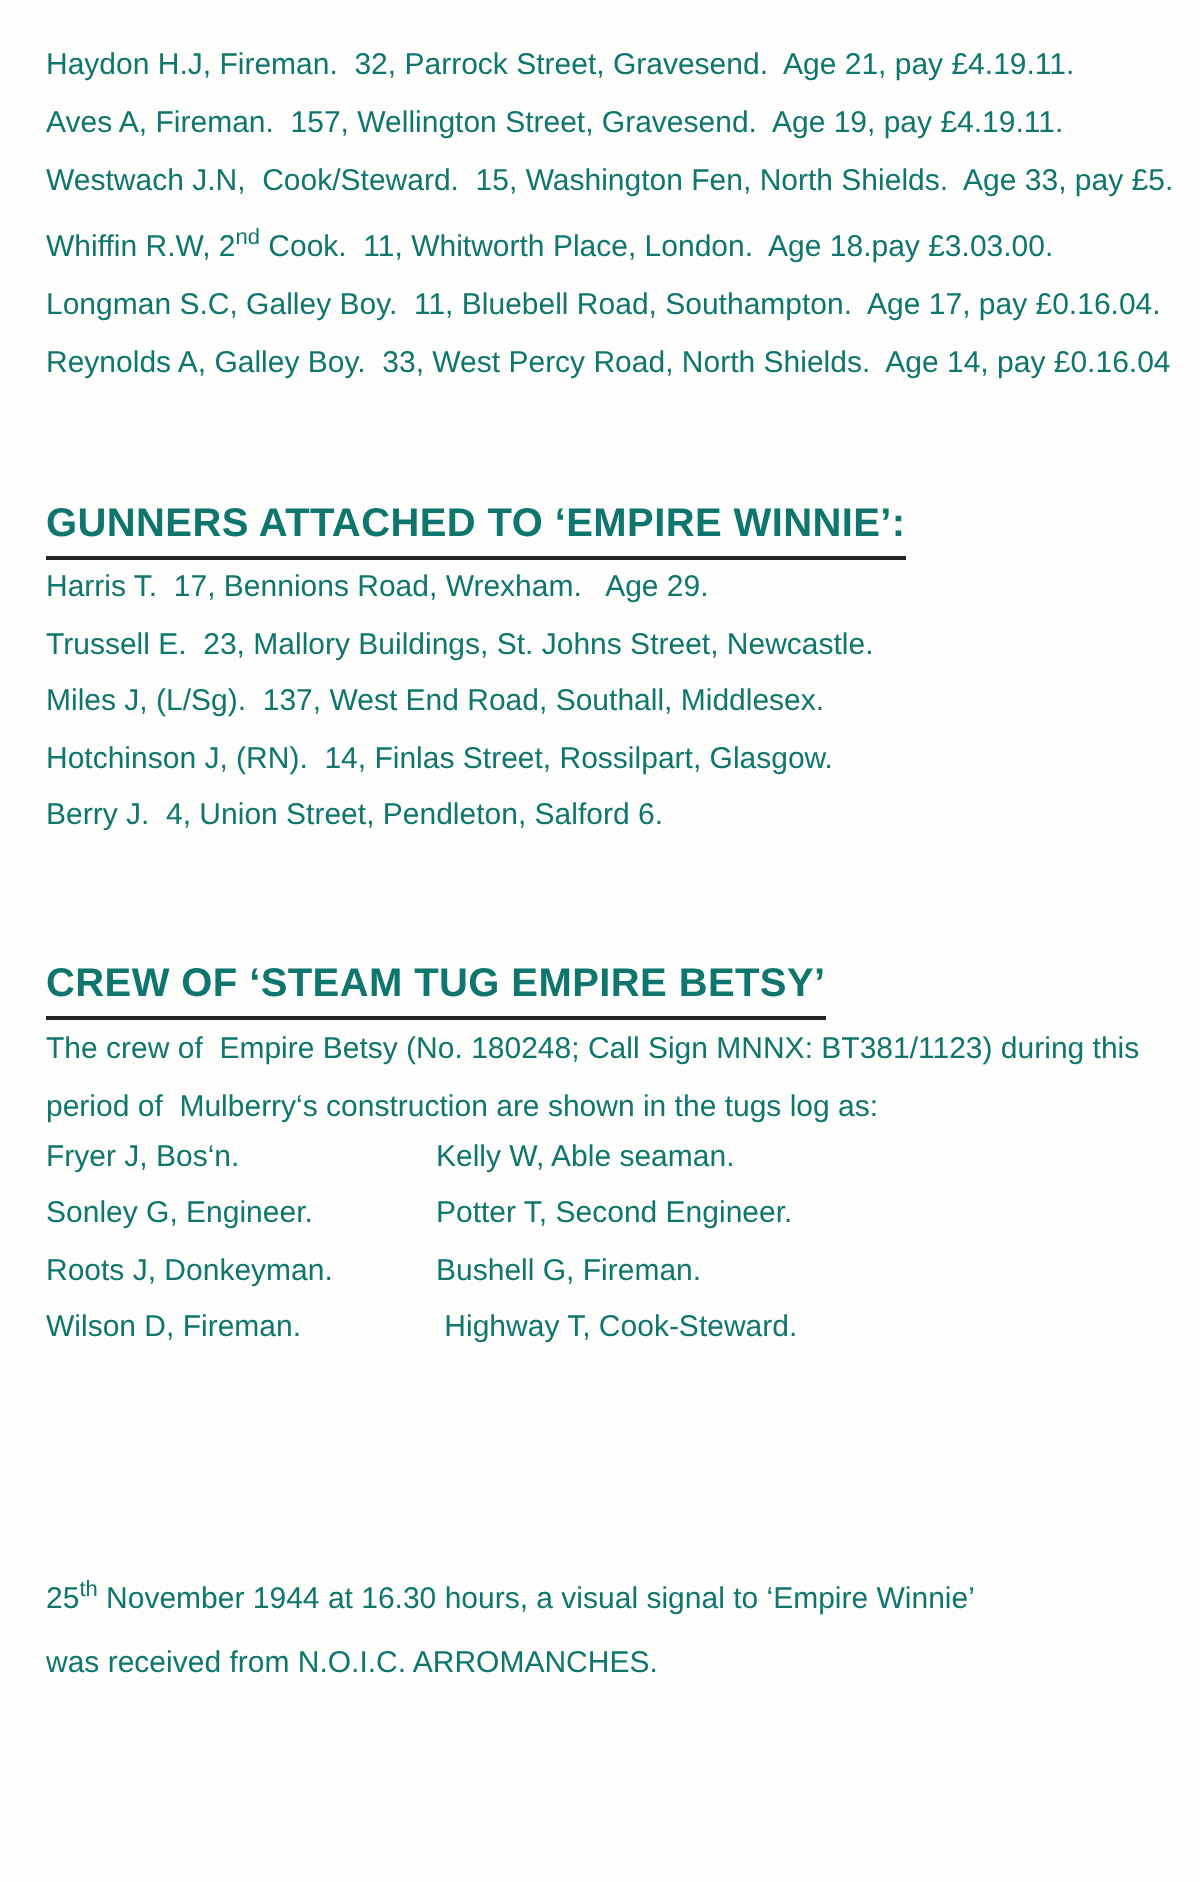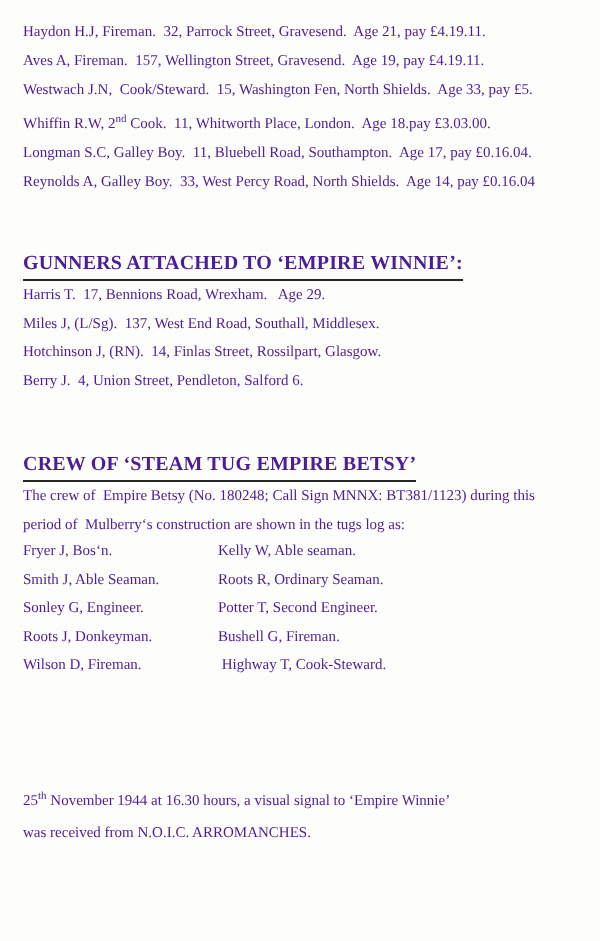--- a/index.html
+++ b/index.html
@@ -6,23 +6,23 @@
   html, body { margin: 0; padding: 0; }
   body { width: 600px; background: #ffffff; }
 
   .page {
     position: relative;
     width: 600px;
     height: 941px;
     box-sizing: border-box;
     background: #fdfdfb;
     padding: 18px 18px 0 23px;
-    font-family: Liberation Serif, serif;
+    font-family: Liberation Sans, sans-serif;
     font-size: 15px;
-    color: #4c1d95;
+    color: #0f766e;
     overflow: hidden;
     text-rendering: geometricPrecision;
   }
 
   .doc-line {
     white-space: pre;
     line-height: 29px;
   }
 
   .gunner-list .doc-line,
@@ -71,35 +71,35 @@
     <div class="doc-line">Westwach J.N,  Cook/Steward.  15, Washington Fen, North Shields.  Age 33, pay £5.</div>
     <div class="doc-line"><span>Whiffin R.W, 2</span><sup class="ordinal">nd</sup><span> Cook.  11, Whitworth Place, London.  Age 18.pay £3.03.00.</span></div>
     <div class="doc-line">Longman S.C, Galley Boy.  11, Bluebell Road, Southampton.  Age 17, pay £0.16.04.</div>
     <div class="doc-line">Reynolds A, Galley Boy.  33, West Percy Road, North Shields.  Age 14, pay £0.16.04</div>
   </div>
 
   <h2 class="heading gunners-heading"><span class="heading-underline">GUNNERS ATTACHED TO ‘EMPIRE WINNIE’:</span></h2>
 
   <div class="gunner-list">
     <div class="doc-line">Harris T.  17, Bennions Road, Wrexham.   Age 29.</div>
+    <div class="doc-line">Trussell E.  23, Mallory Buildings, St. Johns Street, Newcastle.</div>
     <div class="doc-line">Miles J, (L/Sg).  137, West End Road, Southall, Middlesex.</div>
     <div class="doc-line">Hotchinson J, (RN).  14, Finlas Street, Rossilpart, Glasgow.</div>
     <div class="doc-line">Berry J.  4, Union Street, Pendleton, Salford 6.</div>
   </div>
 
   <h2 class="heading betsy-heading"><span class="heading-underline">CREW OF ‘STEAM TUG EMPIRE BETSY’</span></h2>
 
   <div class="betsy-intro">
     <div class="doc-line">The crew of  Empire Betsy (No. 180248; Call Sign MNNX: BT381/1123) during this</div>
     <div class="doc-line">period of  Mulberry‘s construction are shown in the tugs log as:</div>
   </div>
 
   <div class="crew-columns">
     <div class="doc-line"><span class="col-left">Fryer J, Bos‘n.</span><span class="col-right">Kelly W, Able seaman.</span></div>
-    <div class="doc-line"><span class="col-left">Smith J, Able Seaman.</span><span class="col-right">Roots R, Ordinary Seaman.</span></div>
     <div class="doc-line"><span class="col-left">Sonley G, Engineer.</span><span class="col-right">Potter T, Second Engineer.</span></div>
     <div class="doc-line"><span class="col-left">Roots J, Donkeyman.</span><span class="col-right">Bushell G, Fireman.</span></div>
     <div class="doc-line"><span class="col-left">Wilson D, Fireman.</span><span class="col-right"> Highway T, Cook-Steward.</span></div>
   </div>
 
   <div class="signal-note">
     <div class="doc-line"><span>25</span><sup class="ordinal">th</sup><span> November 1944 at 16.30 hours, a visual signal to ‘Empire Winnie’</span></div>
     <div class="doc-line">was received from N.O.I.C. ARROMANCHES.</div>
   </div>
 

